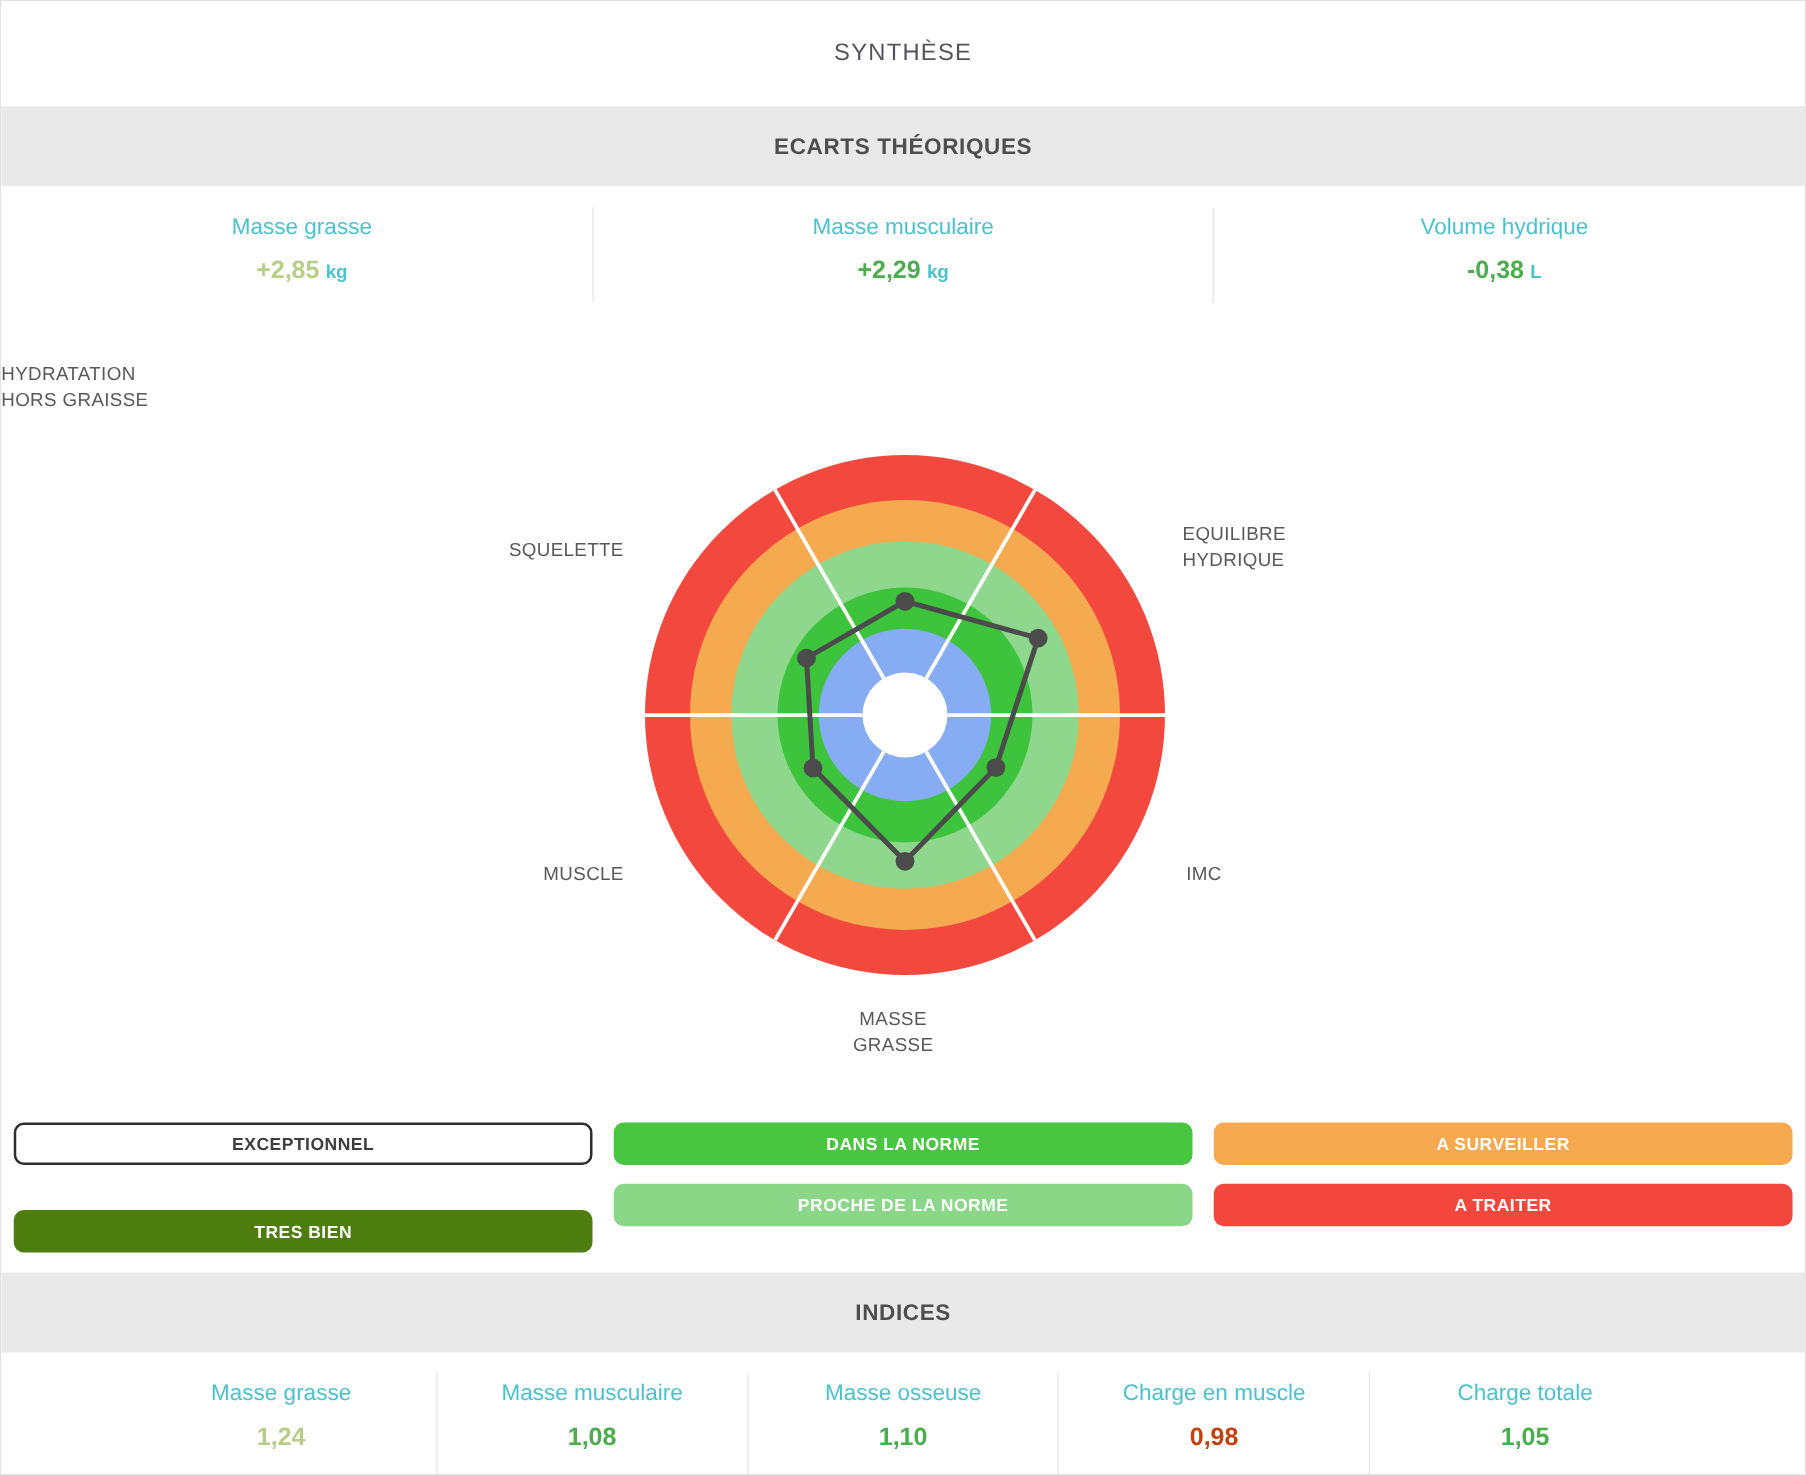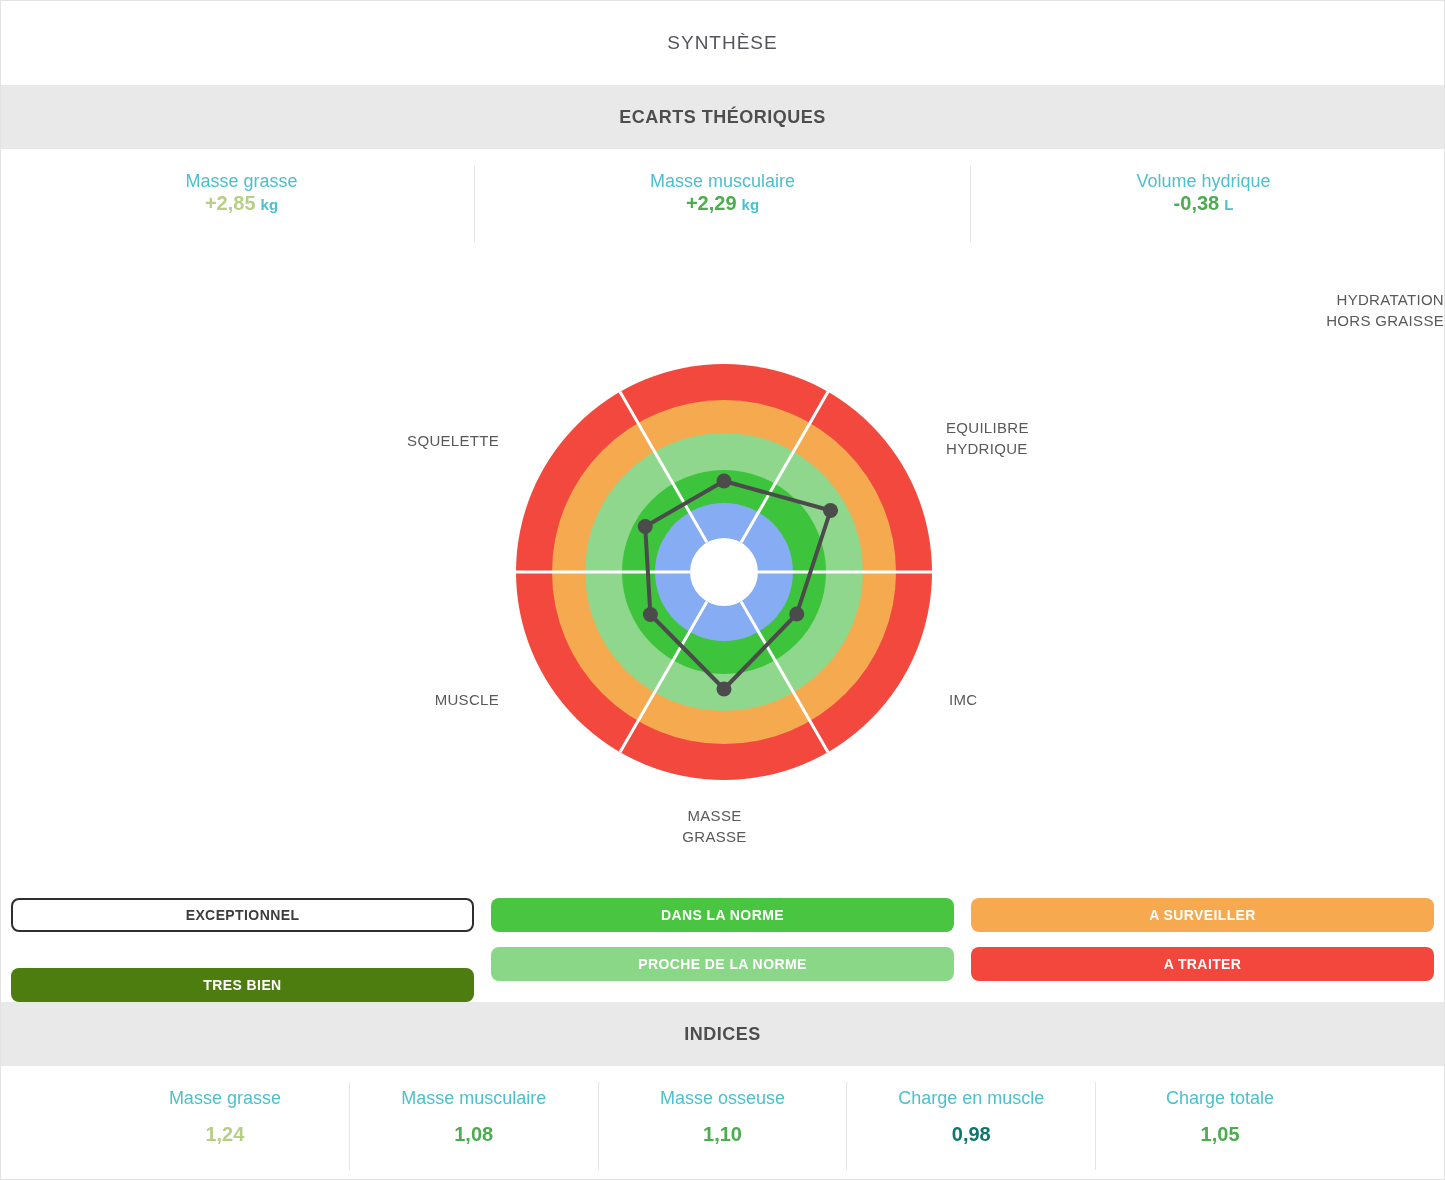--- a/index.html
+++ b/index.html
@@ -17,51 +17,51 @@
   .title-band h1 { font-size:19px; font-weight:400; color:#54555c; letter-spacing:1px; }
 
   
   .section-band { height:64px; background:#e9e9e9; display:flex; align-items:center; justify-content:center; }
   .section-band h2 { font-size:18px; font-weight:700; color:#4e4e4e; letter-spacing:.5px; }
 
   
   .ecarts-row { height:100px; display:flex; position:relative; }
   .metric { flex:1; text-align:center; padding-top:22px; }
   .metric-label { font-size:18px; color:#4bc1ce; }
-  .metric-value { font-weight:700; }
+  .metric-value { margin-top:13px; font-weight:700; }
   .metric-value .val { font-size:20px; }
   .metric-value .unit { font-size:15px; color:#4bc1ce; margin-left:5px; }
   .vdiv { position:absolute; top:17px; width:1px; height:76px; background:#e4e4e4; }
   .vdiv.d1 { left:473px; } .vdiv.d2 { left:969px; }
 
   
   .radar-wrap { position:relative; height:640px; }
   .radar-svg { position:absolute; left:503px; top:103px; width:440px; height:440px; }
   .radar-label {
     position:absolute; font-size:15px; color:#58595b; line-height:21px;
     letter-spacing:.3px; white-space:pre-line;
   }
-  .rl-top    { left:11px; right:0; top:40px;  text-align:right; }
+  .rl-top    { left:0; right:0; top:40px;  text-align:left; }
   .rl-tright { left:945px; top:168px; text-align:left; }
   .rl-tleft  { right:945px; top:181px; text-align:right; }
   .rl-bleft  { right:945px; top:440px; text-align:right; }
   .rl-bright { left:948px;  top:440px; text-align:left; }
   .rl-bottom { left:0; right:16px; top:556px; text-align:center; }
 
   
   .legend { margin:9px 10px 0; display:grid; grid-template-columns:repeat(3,1fr);
             column-gap:17px; row-gap:15px; }
   .legend-btn {
     height:34px; border-radius:8px; display:flex; align-items:center; justify-content:center;
     font-size:14px; font-weight:700; letter-spacing:.4px; color:#ffffff; cursor:pointer;
   }
   .legend-btn.outline { border:2px solid #2e2e2e; }
 
   
-  .indices-band { }
+  .indices-band { margin-top:16px; }
   .indices-row { display:flex; padding:16px 100px 0; }
   .indices-col { flex:1; text-align:center; padding:6px 0 24px; border-right:1px solid #e6e6e6; }
   .indices-col:last-child { border-right:none; }
   .indices-col .metric-value { margin-top:14px; }
 </style>
 </head>
 <body>
 
 <div class="page">
 
@@ -157,21 +157,21 @@
     </div>
     <div class="indices-col">
       <div class="metric-label">Masse osseuse</div>
       <div class="metric-value">
         <span class="val" style="color: rgb(75, 173, 78);">1,10</span>
       </div>
     </div>
     <div class="indices-col">
       <div class="metric-label">Charge en muscle</div>
       <div class="metric-value">
-        <span class="val" style="color: #0f766e;">0,98</span>
+        <span class="val" style="color: #c2410c;">0,98</span>
       </div>
     </div>
     <div class="indices-col">
       <div class="metric-label">Charge totale</div>
       <div class="metric-value">
         <span class="val" style="color: rgb(75, 173, 78);">1,05</span>
       </div>
     </div>
   </section>
 

